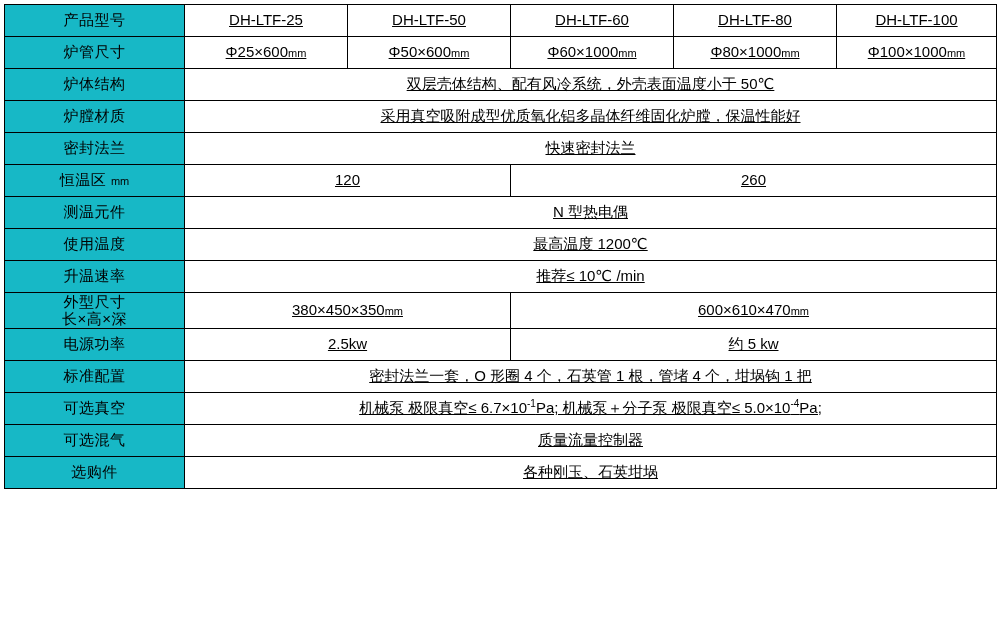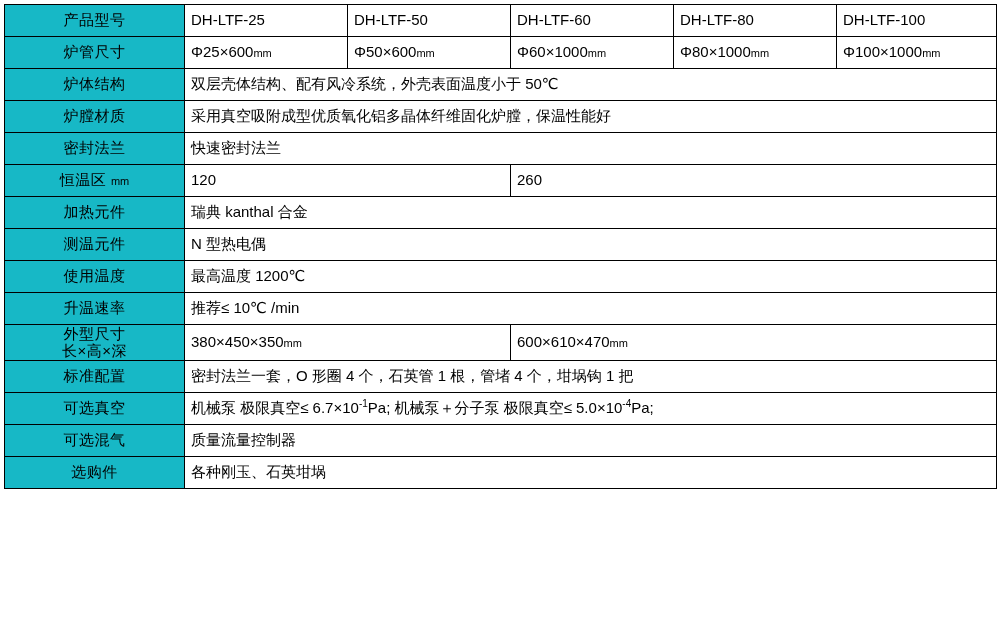--- a/index.html
+++ b/index.html
@@ -39,22 +39,23 @@
   td.label .sub {
     font-size: 11px;
     letter-spacing: 0;
   }
   td.label .two-line {
     display: block;
     line-height: 1.15;
   }
   td.value {
     background: #ffffff;
-    text-align: left;
+    text-align: center;
     padding-left: 8px;
+    text-decoration: underline;
   }
   .small-unit {
     font-size: 11px;
   }
   .row-h-normal td { height: 31px; }
   .row-h-tall td { height: 34px; }
   sup { font-size: 10px; vertical-align: super; }
 </style>
 </head>
 <body>
@@ -96,42 +97,43 @@
       <tr class="row-h-normal">
         <td class="label">密封法兰</td>
         <td class="value" colspan="5">快速密封法兰</td>
       </tr>
       <tr class="row-h-normal">
         <td class="label">恒温区 <span class="sub">mm</span></td>
         <td class="value" colspan="2">120</td>
         <td class="value" colspan="3">260</td>
       </tr>
       <tr class="row-h-normal">
-        <td class="label">加热元件</td>
-        <td class="value" colspan="5">瑞典 kanthal 合金</td>
-      </tr>
-      <tr class="row-h-normal">
         <td class="label">测温元件</td>
         <td class="value" colspan="5">N 型热电偶</td>
       </tr>
       <tr class="row-h-normal">
         <td class="label">使用温度</td>
         <td class="value" colspan="5">最高温度 1200℃</td>
       </tr>
       <tr class="row-h-normal">
         <td class="label">升温速率</td>
         <td class="value" colspan="5">推荐≤ 10℃ /min</td>
       </tr>
       <tr class="row-h-tall">
         <td class="label">
           <span class="two-line">外型尺寸</span>
           <span class="two-line">长×高×深</span>
         </td>
         <td class="value" colspan="2">380×450×350<span class="small-unit">mm</span></td>
         <td class="value" colspan="3">600×610×470<span class="small-unit">mm</span></td>
+      </tr>
+      <tr class="row-h-normal">
+        <td class="label">电源功率</td>
+        <td class="value" colspan="2">2.5kw</td>
+        <td class="value" colspan="3">约 5 kw</td>
       </tr>
       <tr class="row-h-normal">
         <td class="label">标准配置</td>
         <td class="value" colspan="5">密封法兰一套，O 形圈 4 个，石英管 1 根，管堵 4 个，坩埚钩 1 把</td>
       </tr>
       <tr class="row-h-normal">
         <td class="label">可选真空</td>
         <td class="value" colspan="5">机械泵  极限真空≤ 6.7×10<sup>-1</sup>Pa; 机械泵＋分子泵  极限真空≤ 5.0×10<sup>-4</sup>Pa;</td>
       </tr>
       <tr class="row-h-normal">

